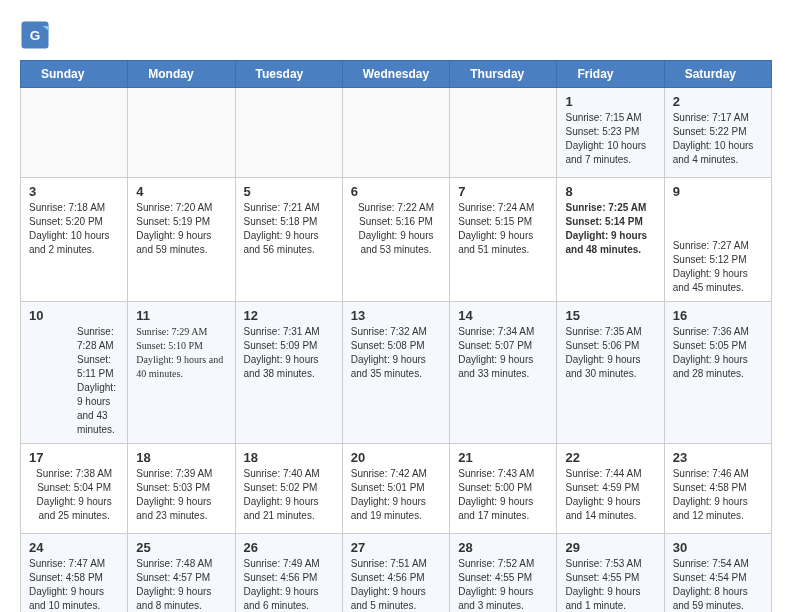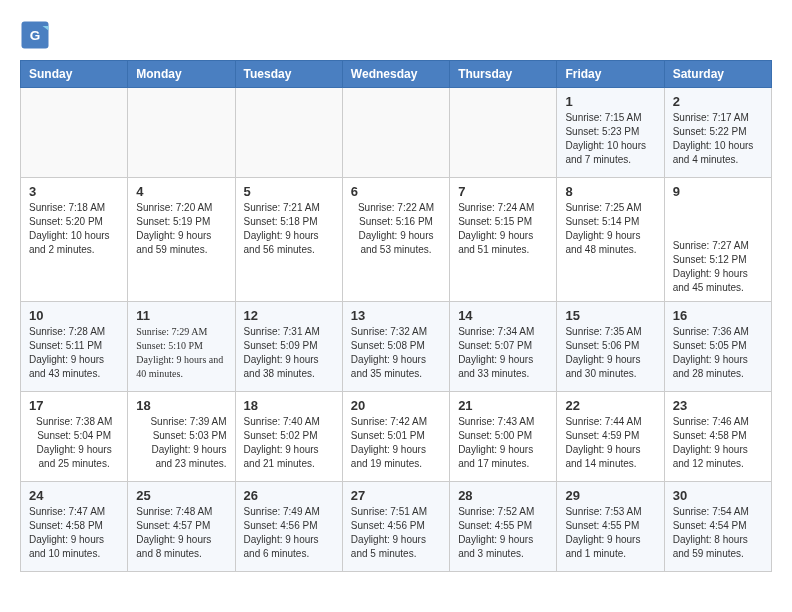--- a/index.html
+++ b/index.html
@@ -48,21 +48,21 @@
     }
     table {
       width: 100%;
       border-collapse: collapse;
     }
     thead th {
       background-color: #4a7fc1;
       color: white;
       font-size: 12px;
       font-weight: bold;
-      padding: 6px 8px;
+      padding: 6px 20px;
       text-align: left;
       border: 1px solid #3a6faf;
     }
     tbody td {
       width: calc(100% / 7);
       vertical-align: top;
       padding: 6px 8px;
       border: 1px solid #ccc;
       font-size: 10.5px;
       color: #333;
@@ -170,35 +170,35 @@
 Daylight: 9 hours and 53 minutes.</div>
         </td>
         <td>
           <span class="day-number">7</span>
           <div class="day-info" style="white-space: pre-line;">Sunrise: 7:24 AM
 Sunset: 5:15 PM
 Daylight: 9 hours and 51 minutes.</div>
         </td>
         <td>
           <span class="day-number">8</span>
-          <div class="day-info" style="white-space: pre-line;">Sunrise: 7:25 AM
+          <div class="day-info" style="white-space: pre-line; font-weight: bold;">Sunrise: 7:25 AM
 Sunset: 5:14 PM
 Daylight: 9 hours and 48 minutes.</div>
         </td>
         <td>
           <span class="day-number">9</span>
           <div class="day-info" style="white-space: pre-line; margin-top: 40px;">Sunrise: 7:27 AM
 Sunset: 5:12 PM
 Daylight: 9 hours and 45 minutes.</div>
         </td>
       </tr>
       <tr>
         <td>
           <span class="day-number">10</span>
-          <div class="day-info" style="white-space: pre-line;">Sunrise: 7:28 AM
+          <div class="day-info" style="white-space: pre-line; margin-left: 48px;">Sunrise: 7:28 AM
 Sunset: 5:11 PM
 Daylight: 9 hours and 43 minutes.</div>
         </td>
         <td>
           <span class="day-number">11</span>
           <div class="day-info" style="white-space: pre-line; font-family: Liberation Serif, serif;">Sunrise: 7:29 AM
 Sunset: 5:10 PM
 Daylight: 9 hours and 40 minutes.</div>
         </td>
         <td>
@@ -234,21 +234,21 @@
       </tr>
       <tr>
         <td>
           <span class="day-number">17</span>
           <div class="day-info" style="white-space: pre-line; text-align: center;">Sunrise: 7:38 AM
 Sunset: 5:04 PM
 Daylight: 9 hours and 25 minutes.</div>
         </td>
         <td>
           <span class="day-number">18</span>
-          <div class="day-info" style="white-space: pre-line; text-align: right;">Sunrise: 7:39 AM
+          <div class="day-info" style="white-space: pre-line;">Sunrise: 7:39 AM
 Sunset: 5:03 PM
 Daylight: 9 hours and 23 minutes.</div>
         </td>
         <td>
           <span class="day-number">18</span>
           <div class="day-info" style="white-space: pre-line;">Sunrise: 7:40 AM
 Sunset: 5:02 PM
 Daylight: 9 hours and 21 minutes.</div>
         </td>
         <td>

